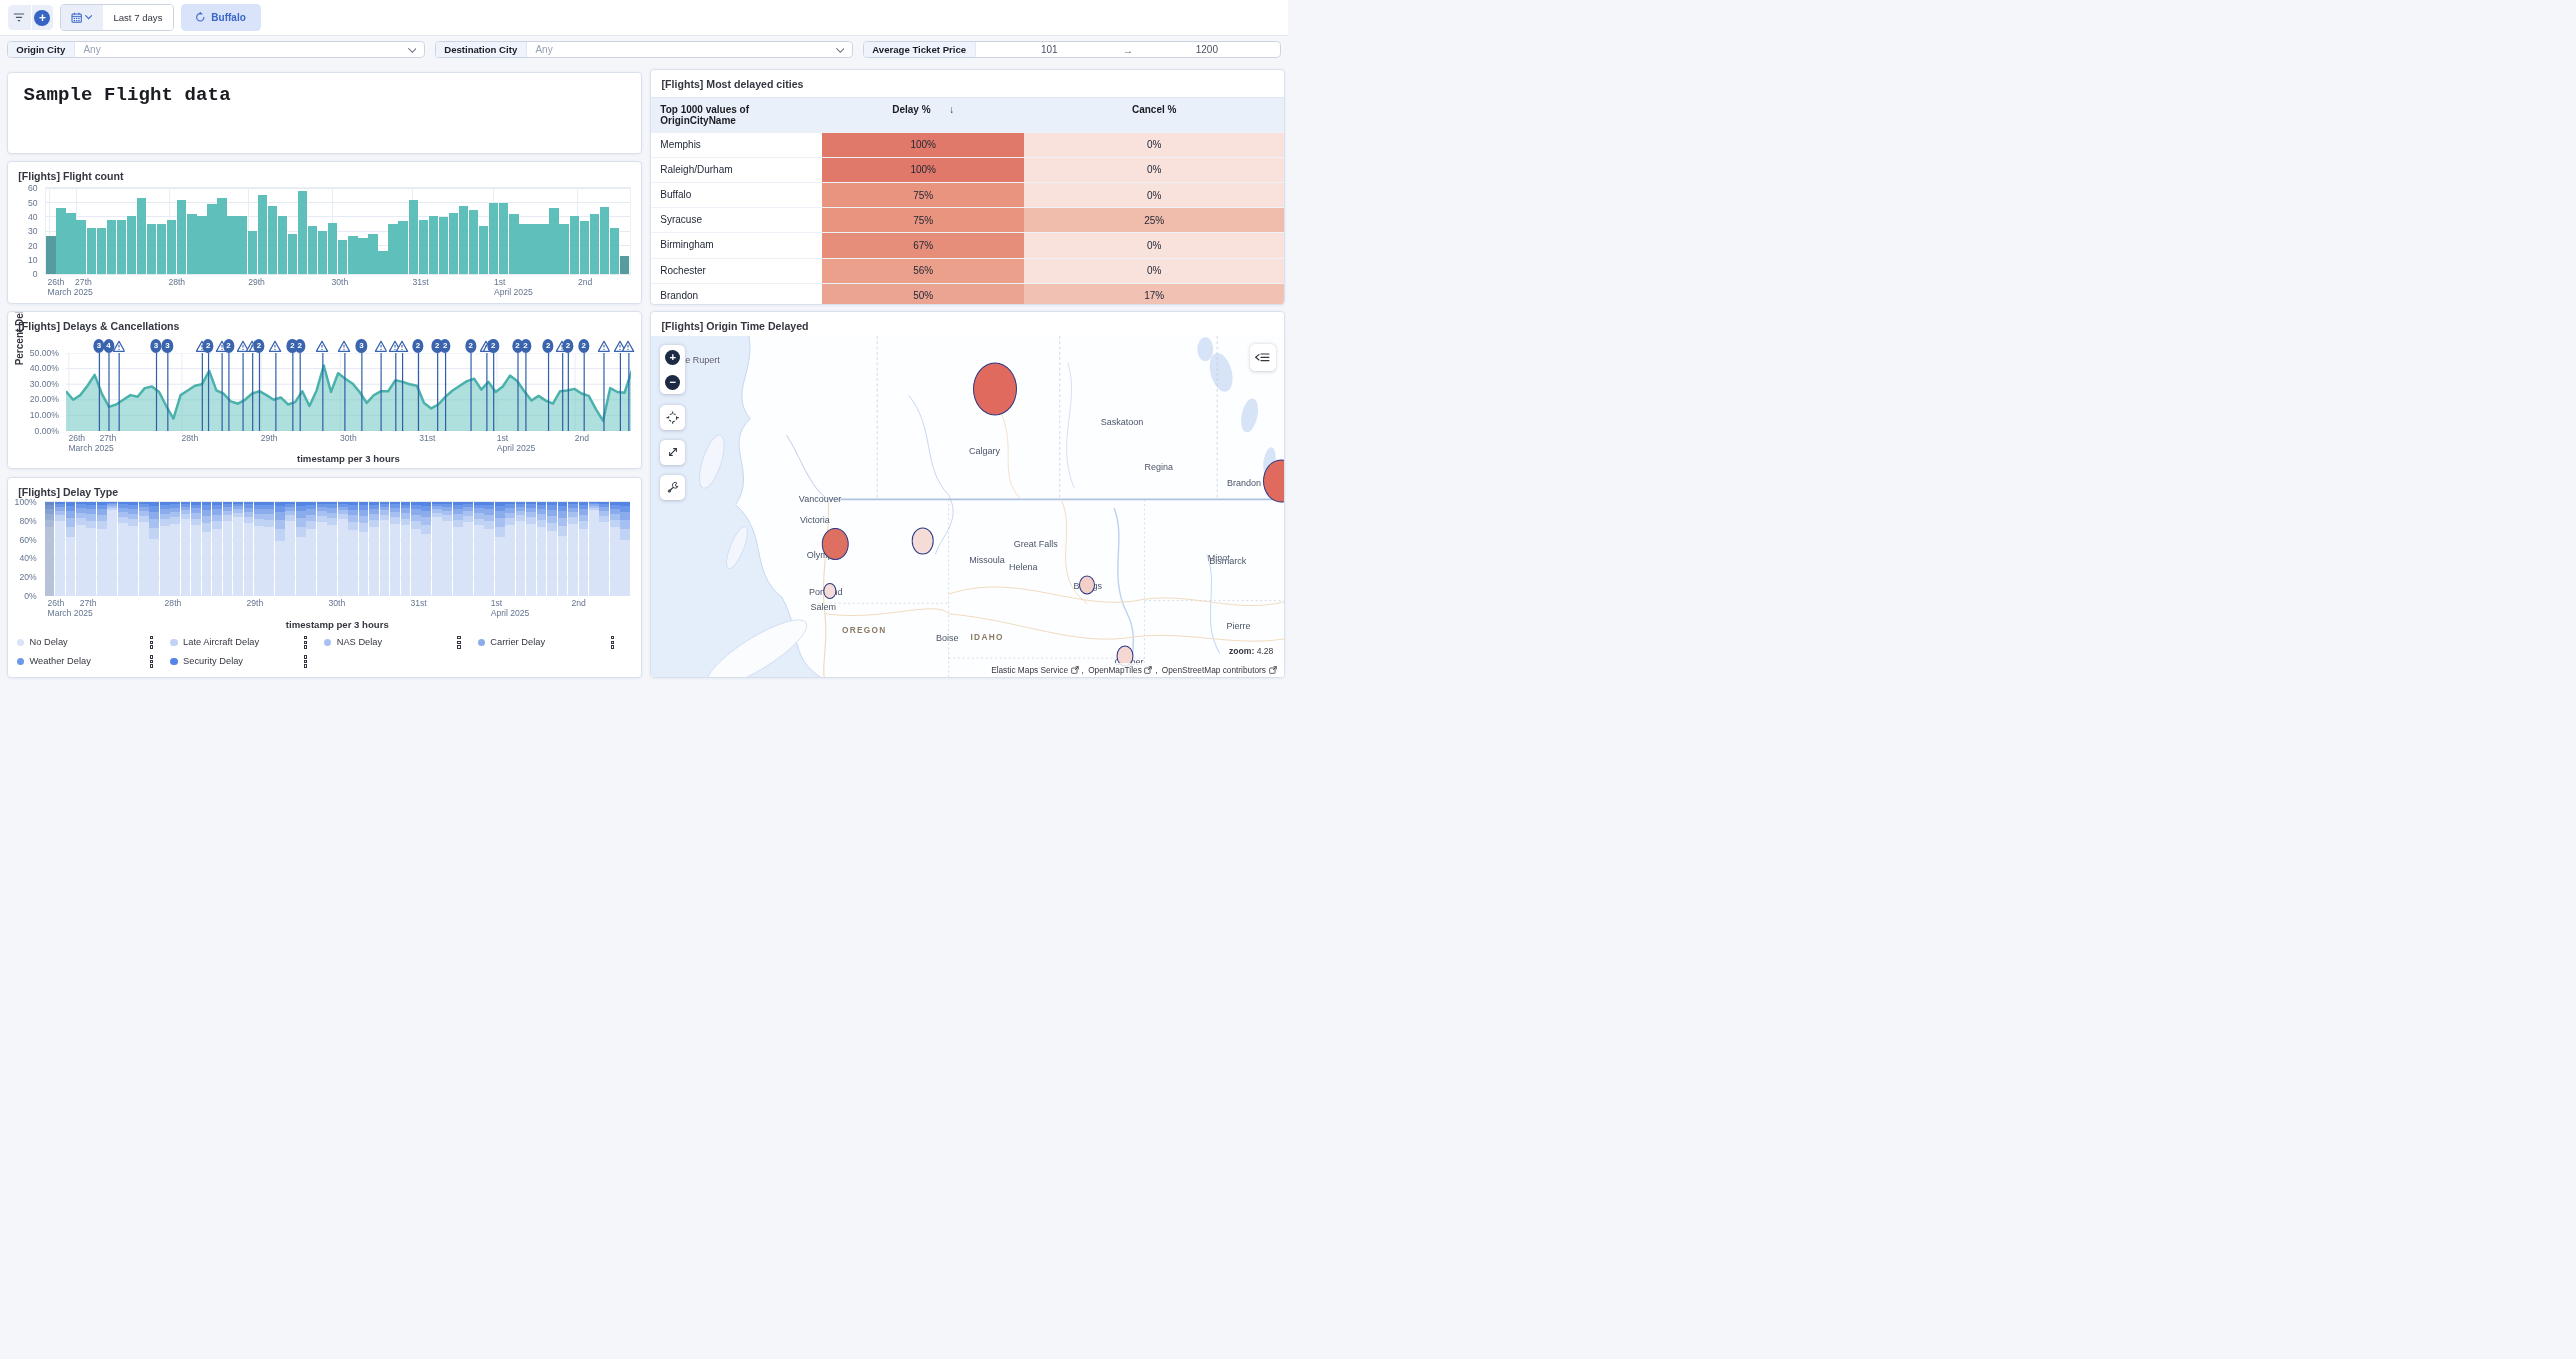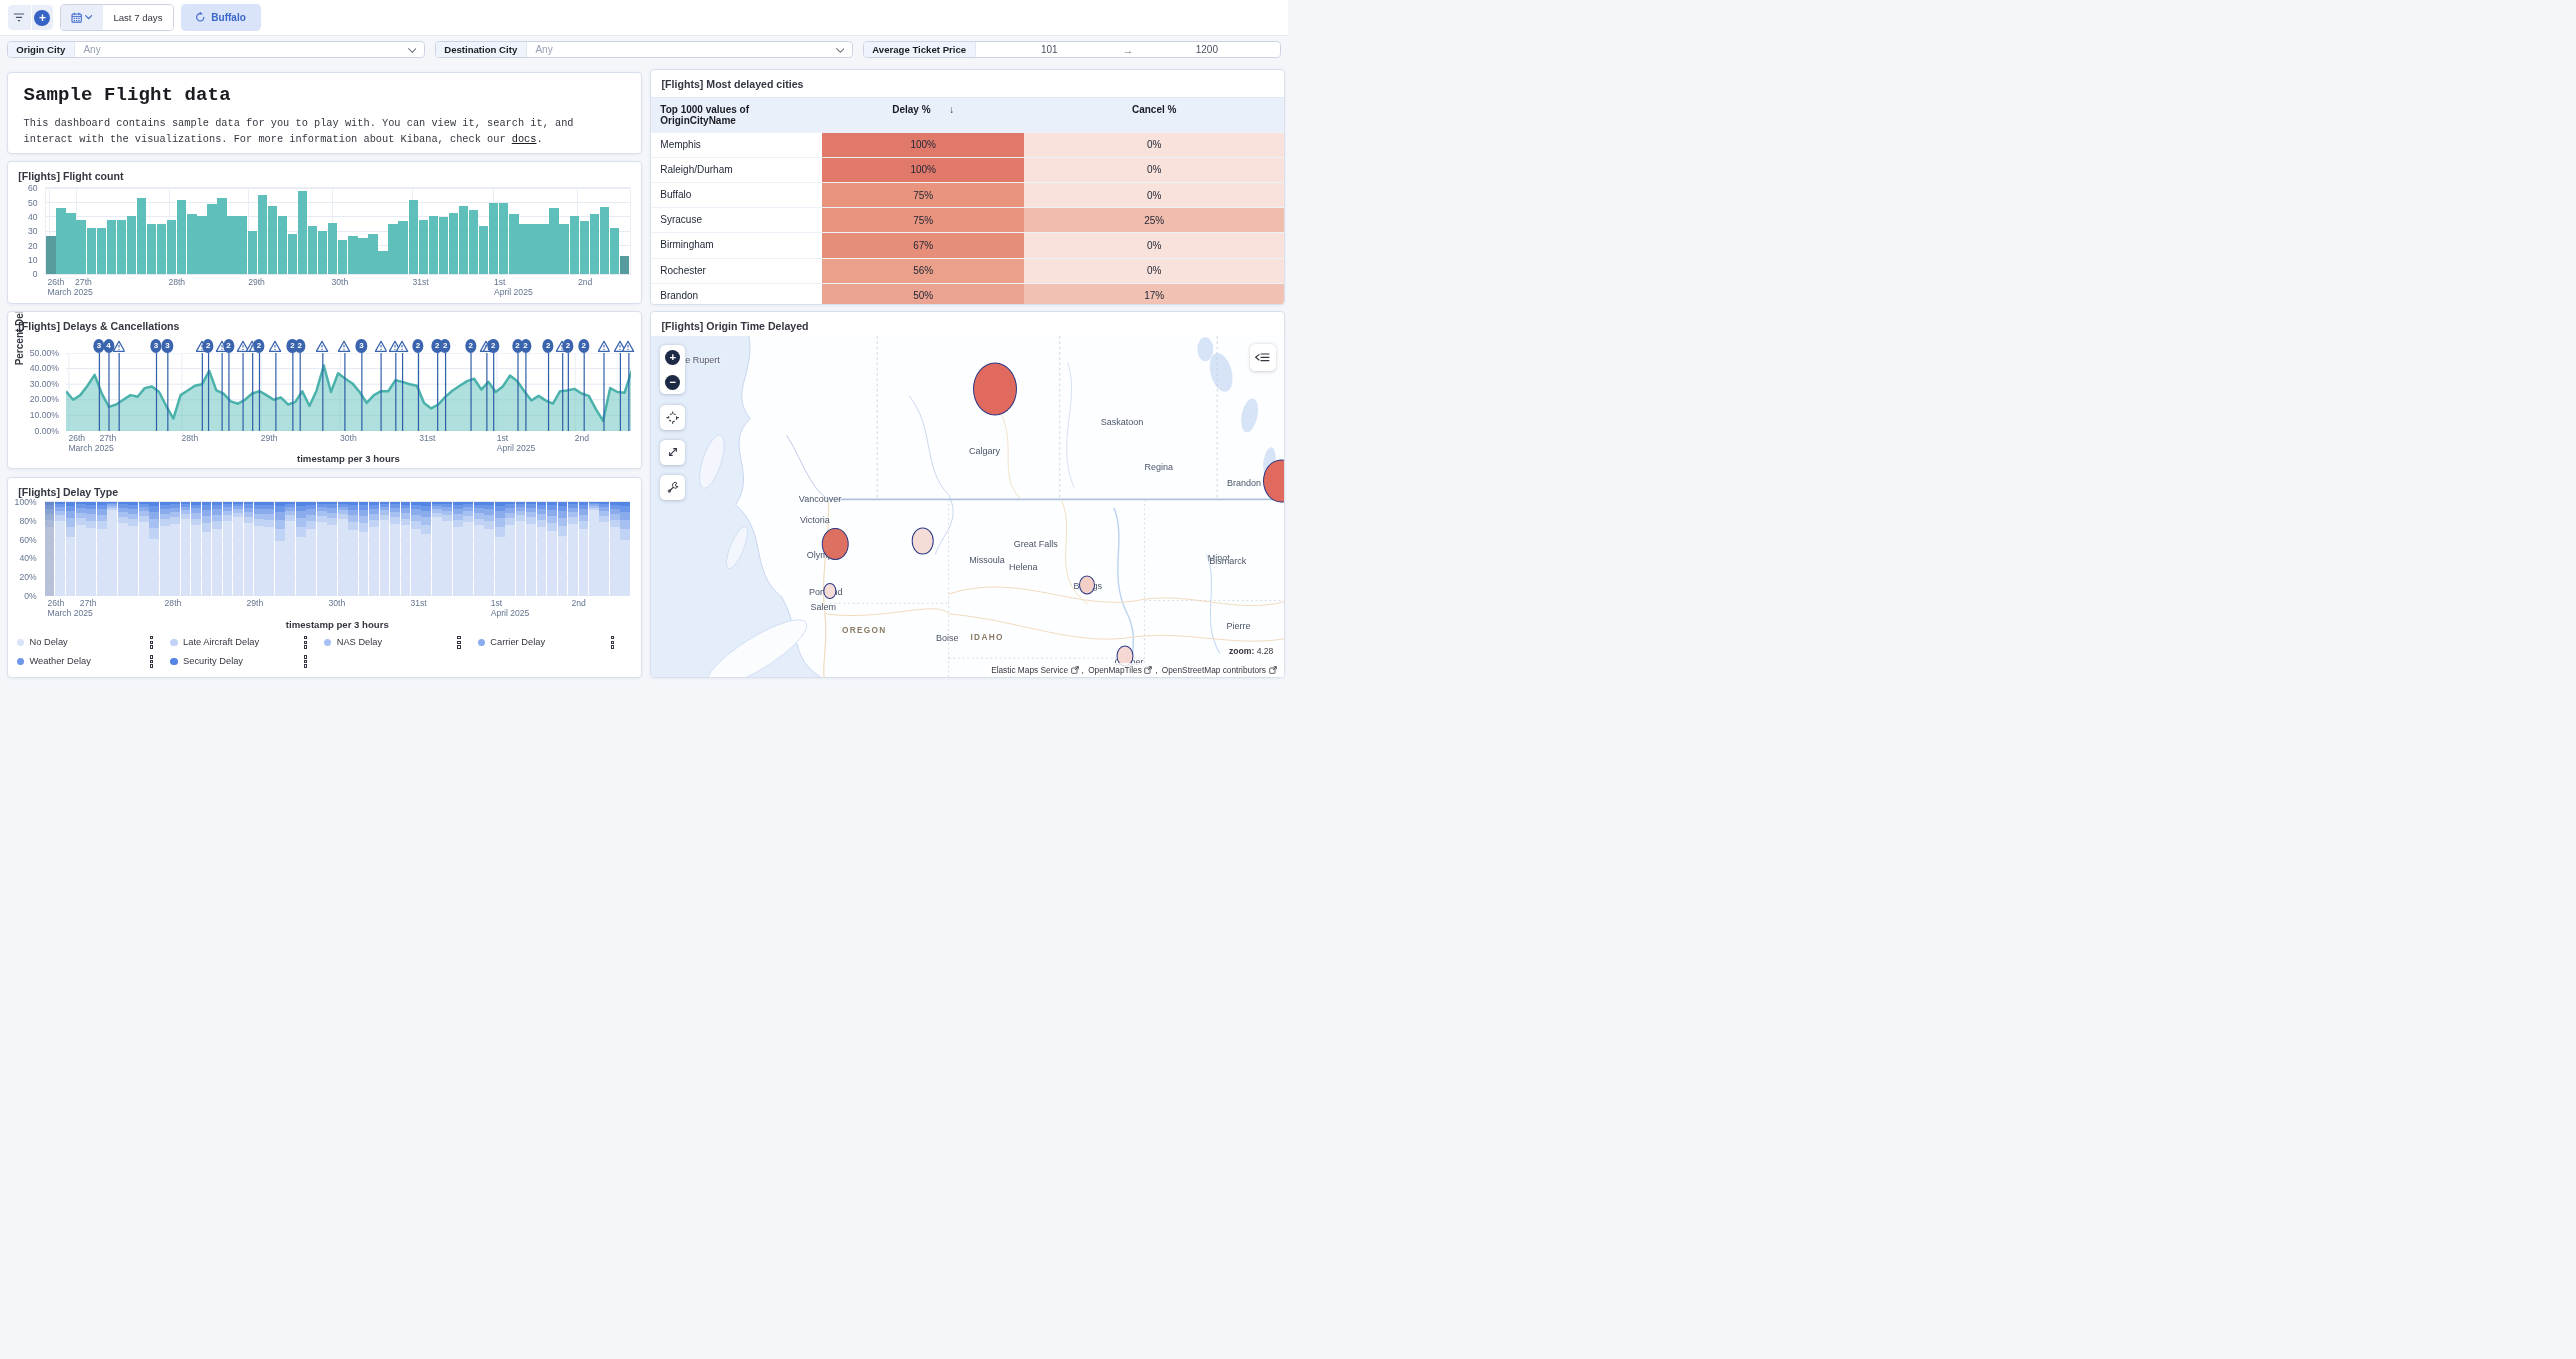--- a/index.html
+++ b/index.html
@@ -210,21 +210,20 @@
   <div class="sel">
     <span class="lab">Average Ticket Price</span>
     <span class="num">101</span>
     <span class="arrow">→</span>
     <span class="num">1200</span>
   </div>
 </div>
 
 <div class="panel" id="p-intro">
   <h1>Sample Flight data</h1>
-  <p><span>This dashboard contains sample data for you to play with. You can view it, search it, and interact with the visualizations. For more information about Kibana, check our </span><a>docs</a><span>.</span></p>
 </div>
 
 <div class="panel" id="p-fc">
   <div class="panel-title">[Flights] Flight count</div>
   <div id="fc-wrap">
     <div id="fc-plot">
       <div id="fc-ylabels">
           <div class="ytick" style="bottom: 0%;">0</div>
           <div class="ytick" style="bottom: 16.6667%;">10</div>
           <div class="ytick" style="bottom: 33.3333%;">20</div>

